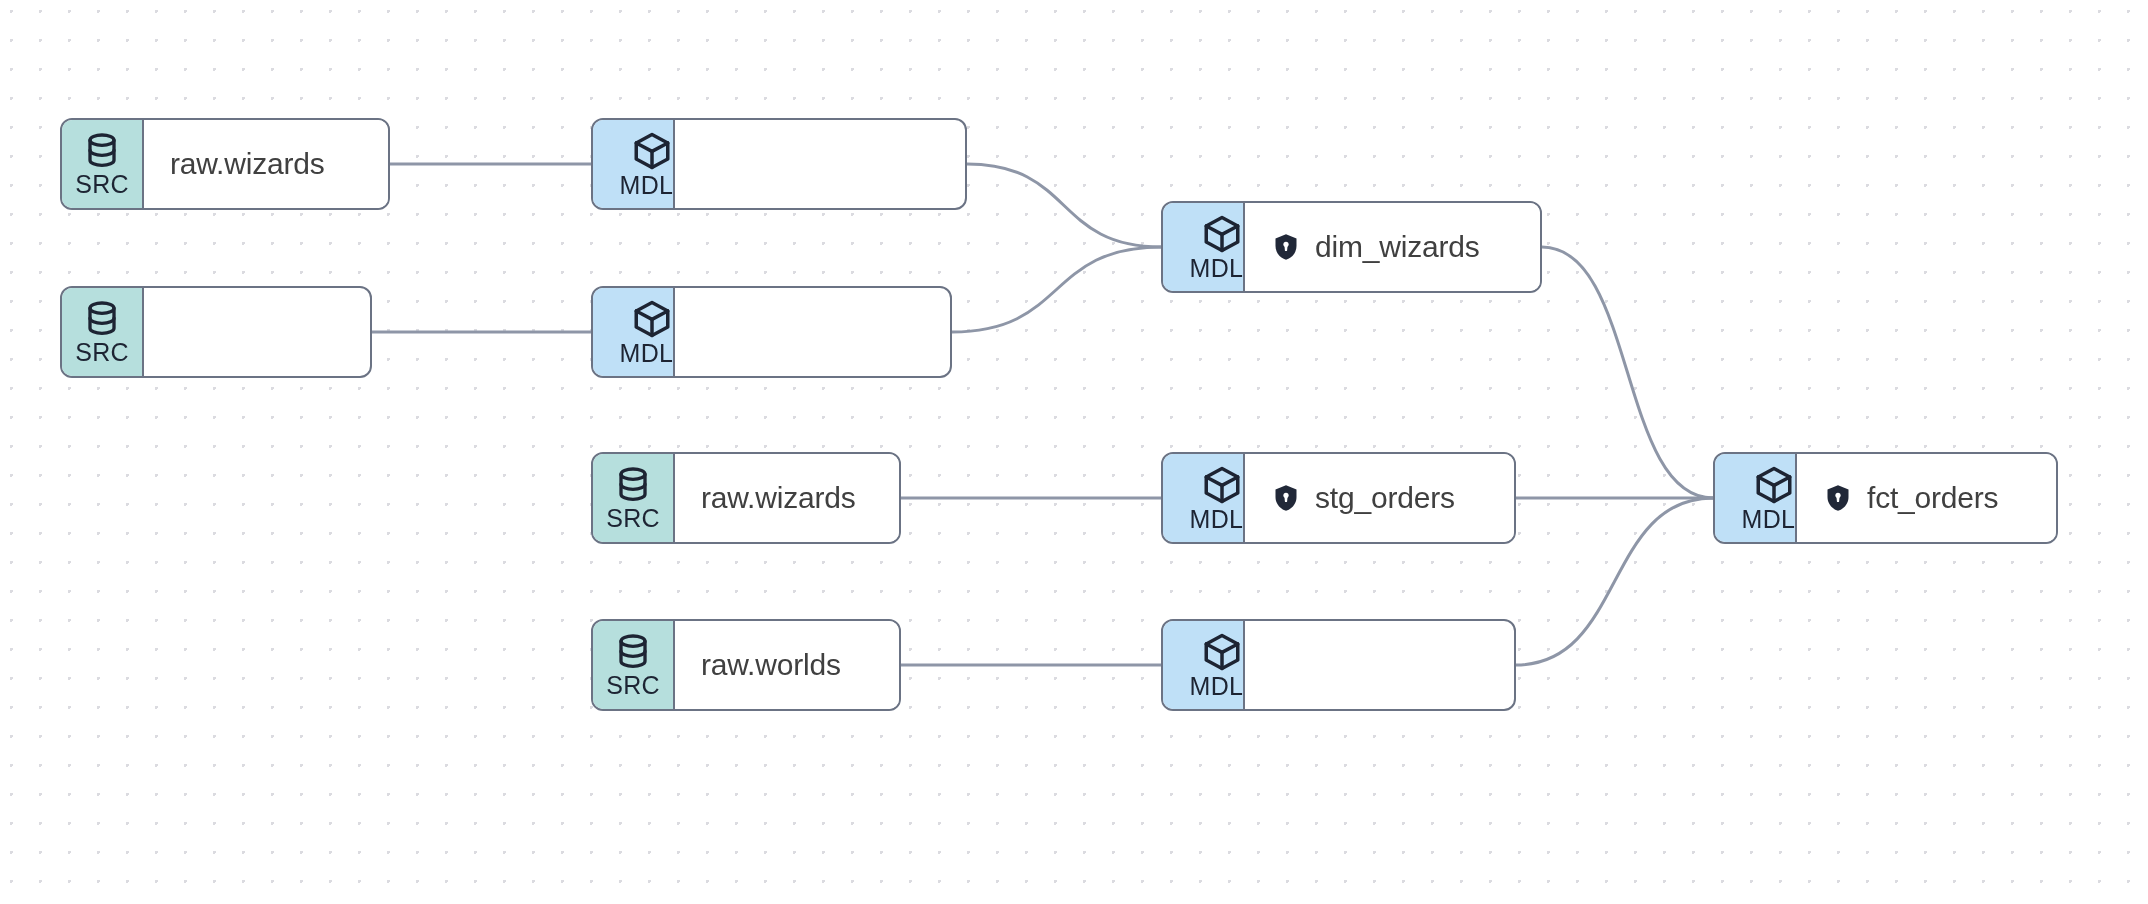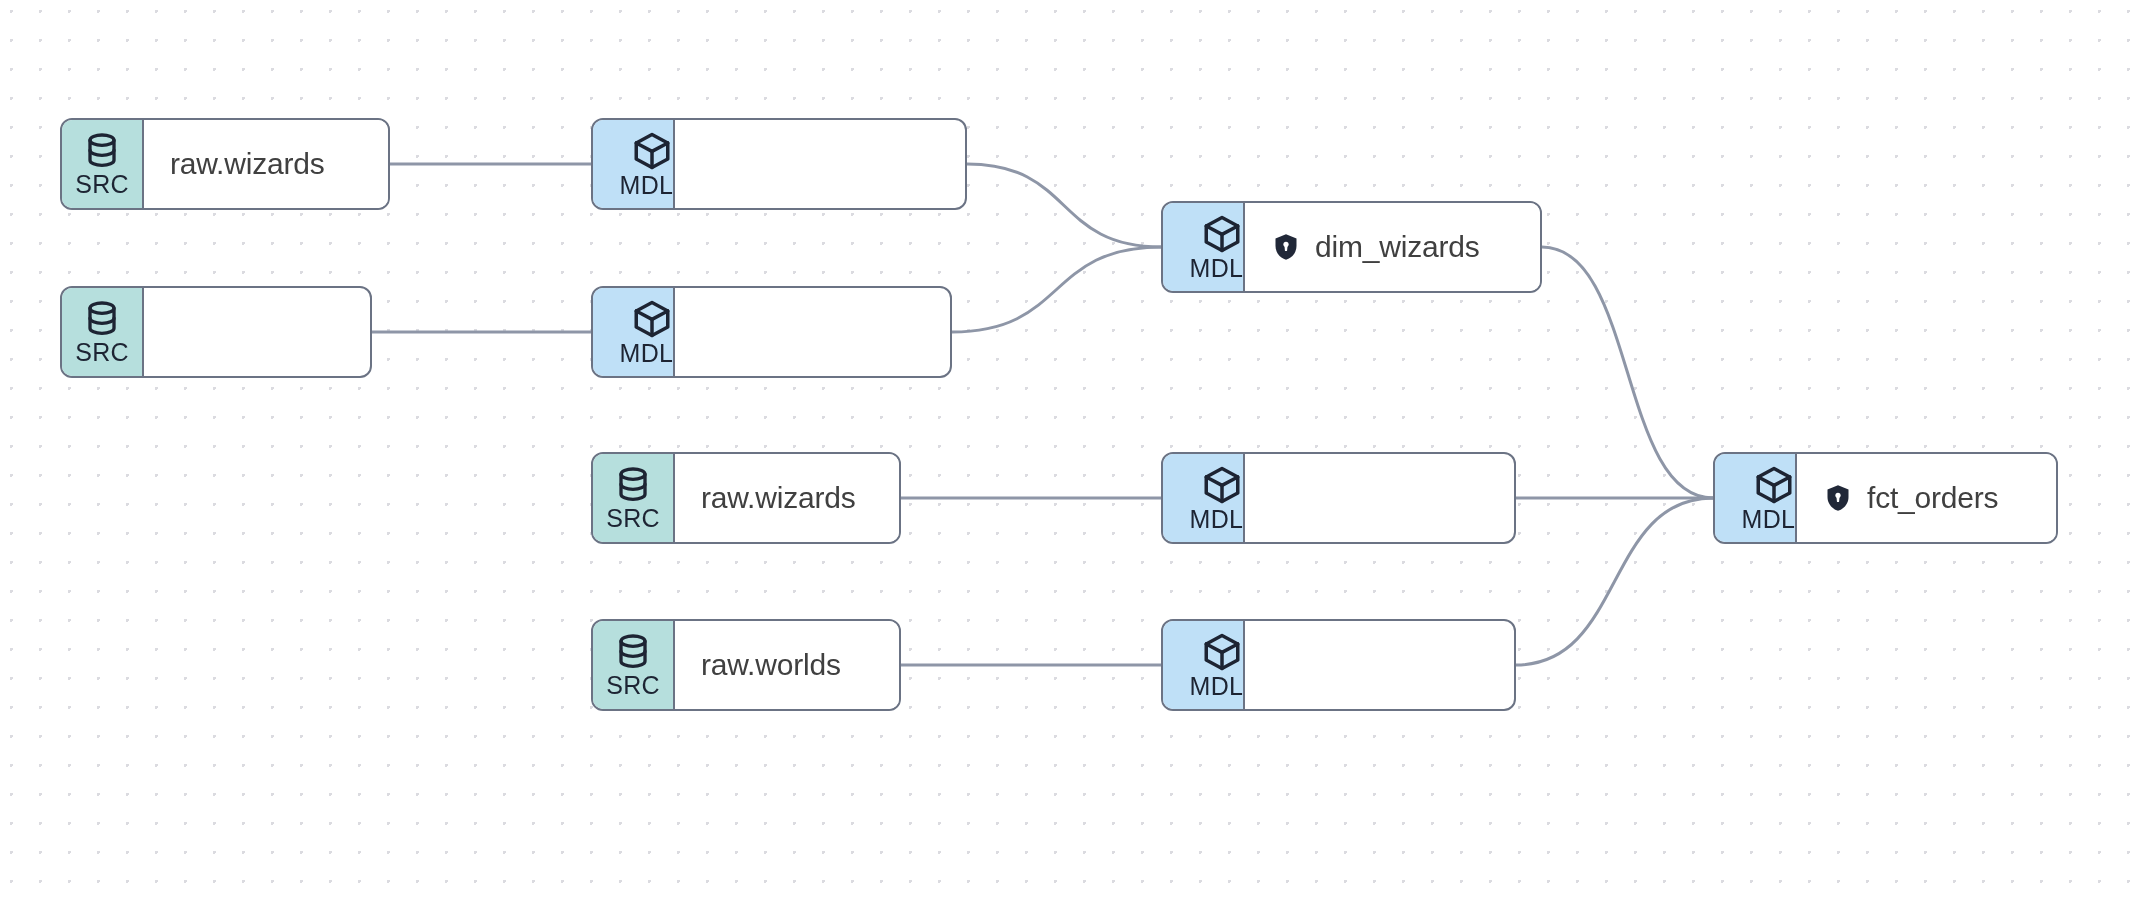--- a/index.html
+++ b/index.html
@@ -165,61 +165,69 @@
       </div>
       <div class="node mdl" style="left: 1161px; top: 452px; width: 355px; height: 92px;">
         <div class="node-badge">
           <span class="badge-icon"><svg width="42" height="42" viewBox="0 0 24 24" fill="none" stroke="#1d2433" stroke-width="2" stroke-linecap="round" stroke-linejoin="round">
               <path d="M12 2.6 21 7.4v9.2L12 21.4 3 16.6V7.4z"></path>
               <path d="M3 7.4 12 12.2 21 7.4"></path>
               <path d="M12 12.2V21.4"></path>
             </svg></span>
           <span class="badge-text">MDL</span>
         </div>
-      </div>
-      <div class="node mdl" style="left: 1161px; top: 619px; width: 355px; height: 92px;">
-        <div class="node-badge">
-          <span class="badge-icon"><svg width="42" height="42" viewBox="0 0 24 24" fill="none" stroke="#1d2433" stroke-width="2" stroke-linecap="round" stroke-linejoin="round">
-              <path d="M12 2.6 21 7.4v9.2L12 21.4 3 16.6V7.4z"></path>
-              <path d="M3 7.4 12 12.2 21 7.4"></path>
-              <path d="M12 12.2V21.4"></path>
-            </svg></span>
-          <span class="badge-text">MDL</span>
-        </div>
-      </div>
-      <div class="node mdl" style="left: 1161px; top: 201px; width: 381px; height: 92px;">
-        <div class="node-badge">
-          <span class="badge-icon"><svg width="42" height="42" viewBox="0 0 24 24" fill="none" stroke="#1d2433" stroke-width="2" stroke-linecap="round" stroke-linejoin="round">
-              <path d="M12 2.6 21 7.4v9.2L12 21.4 3 16.6V7.4z"></path>
-              <path d="M3 7.4 12 12.2 21 7.4"></path>
-              <path d="M12 12.2V21.4"></path>
-            </svg></span>
-          <span class="badge-text">MDL</span>
-        </div>
         <div class="node-body">
           <span class="shield-icon"><svg width="30" height="30" viewBox="0 0 24 24">
               <path d="M12 1.8 3.6 5.1v6.1c0 5.3 3.6 9.6 8.4 11.0 4.8-1.4 8.4-5.7 8.4-11.0V5.1z" fill="#212838"></path>
               <circle cx="12" cy="9.8" r="2.1" fill="#ffffff"></circle>
               <path d="M10.6 9.8h2.8l-0.6 5.4h-1.6z" fill="#ffffff"></path>
             </svg></span>
-          <span class="node-label">dim_wizards</span>
-        </div>
-      </div>
-      <div class="node mdl" style="left: 1713px; top: 452px; width: 345px; height: 92px;">
+          <span class="node-label">stg_orders</span>
+        </div>
+      </div>
+      <div class="node mdl" style="left: 1161px; top: 619px; width: 355px; height: 92px;">
+        <div class="node-badge">
+          <span class="badge-icon"><svg width="42" height="42" viewBox="0 0 24 24" fill="none" stroke="#1d2433" stroke-width="2" stroke-linecap="round" stroke-linejoin="round">
+              <path d="M12 2.6 21 7.4v9.2L12 21.4 3 16.6V7.4z"></path>
+              <path d="M3 7.4 12 12.2 21 7.4"></path>
+              <path d="M12 12.2V21.4"></path>
+            </svg></span>
+          <span class="badge-text">MDL</span>
+        </div>
+      </div>
+      <div class="node mdl" style="left: 1161px; top: 201px; width: 381px; height: 92px;">
         <div class="node-badge">
           <span class="badge-icon"><svg width="42" height="42" viewBox="0 0 24 24" fill="none" stroke="#1d2433" stroke-width="2" stroke-linecap="round" stroke-linejoin="round">
               <path d="M12 2.6 21 7.4v9.2L12 21.4 3 16.6V7.4z"></path>
               <path d="M3 7.4 12 12.2 21 7.4"></path>
               <path d="M12 12.2V21.4"></path>
             </svg></span>
           <span class="badge-text">MDL</span>
         </div>
         <div class="node-body">
           <span class="shield-icon"><svg width="30" height="30" viewBox="0 0 24 24">
               <path d="M12 1.8 3.6 5.1v6.1c0 5.3 3.6 9.6 8.4 11.0 4.8-1.4 8.4-5.7 8.4-11.0V5.1z" fill="#212838"></path>
               <circle cx="12" cy="9.8" r="2.1" fill="#ffffff"></circle>
               <path d="M10.6 9.8h2.8l-0.6 5.4h-1.6z" fill="#ffffff"></path>
             </svg></span>
+          <span class="node-label">dim_wizards</span>
+        </div>
+      </div>
+      <div class="node mdl" style="left: 1713px; top: 452px; width: 345px; height: 92px;">
+        <div class="node-badge">
+          <span class="badge-icon"><svg width="42" height="42" viewBox="0 0 24 24" fill="none" stroke="#1d2433" stroke-width="2" stroke-linecap="round" stroke-linejoin="round">
+              <path d="M12 2.6 21 7.4v9.2L12 21.4 3 16.6V7.4z"></path>
+              <path d="M3 7.4 12 12.2 21 7.4"></path>
+              <path d="M12 12.2V21.4"></path>
+            </svg></span>
+          <span class="badge-text">MDL</span>
+        </div>
+        <div class="node-body">
+          <span class="shield-icon"><svg width="30" height="30" viewBox="0 0 24 24">
+              <path d="M12 1.8 3.6 5.1v6.1c0 5.3 3.6 9.6 8.4 11.0 4.8-1.4 8.4-5.7 8.4-11.0V5.1z" fill="#212838"></path>
+              <circle cx="12" cy="9.8" r="2.1" fill="#ffffff"></circle>
+              <path d="M10.6 9.8h2.8l-0.6 5.4h-1.6z" fill="#ffffff"></path>
+            </svg></span>
           <span class="node-label">fct_orders</span>
         </div>
       </div>
     </div>
 </div>
 
 </body></html>

